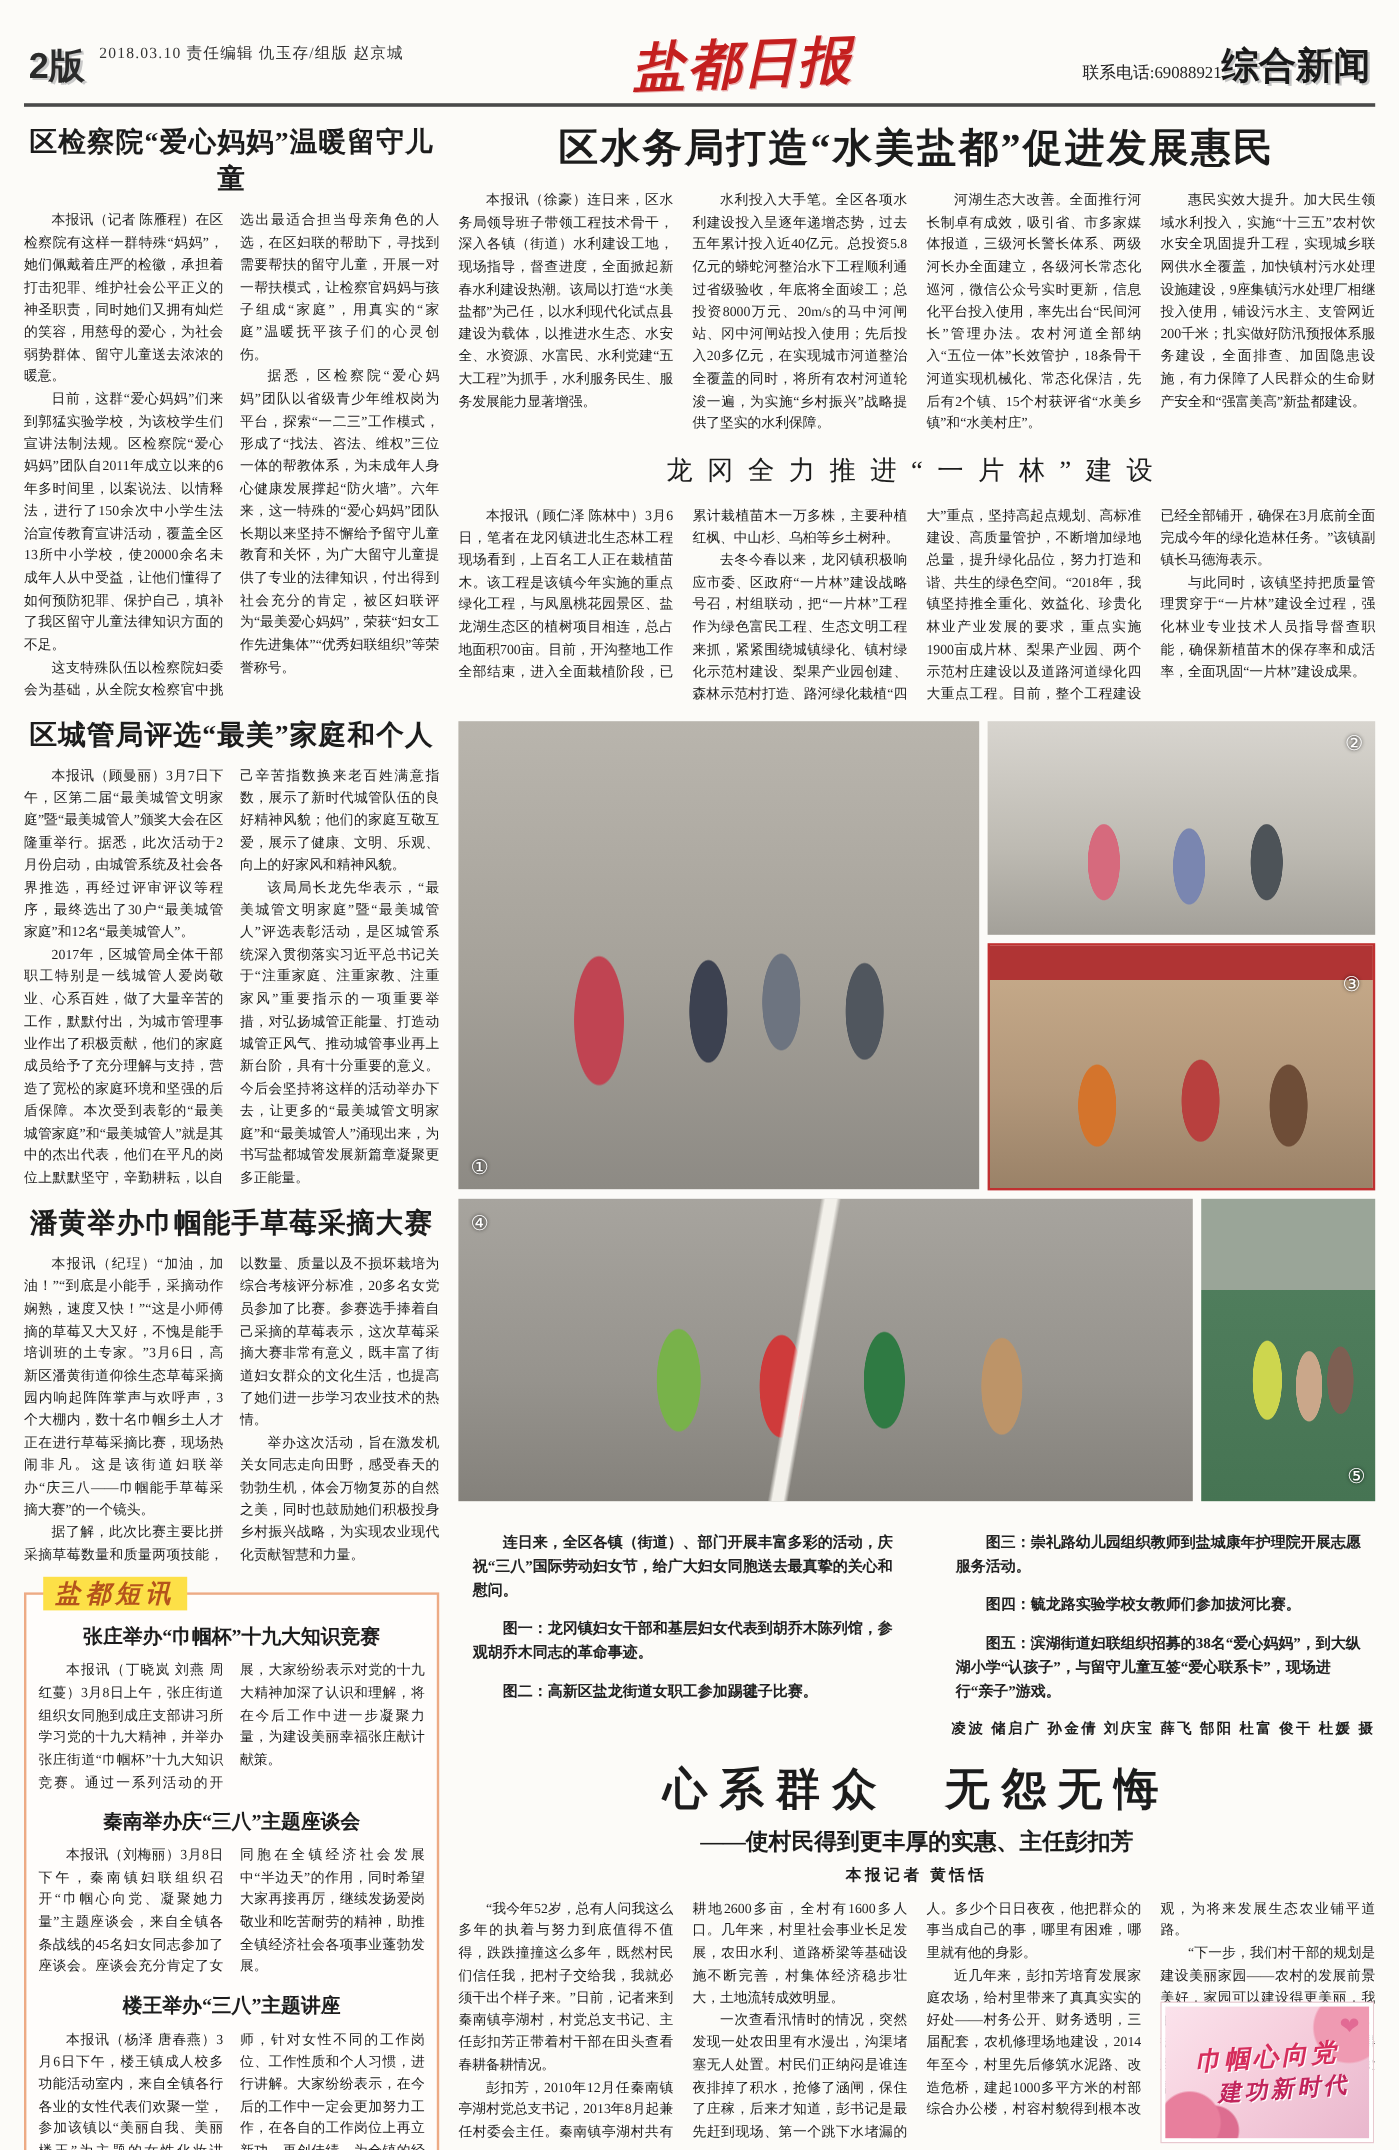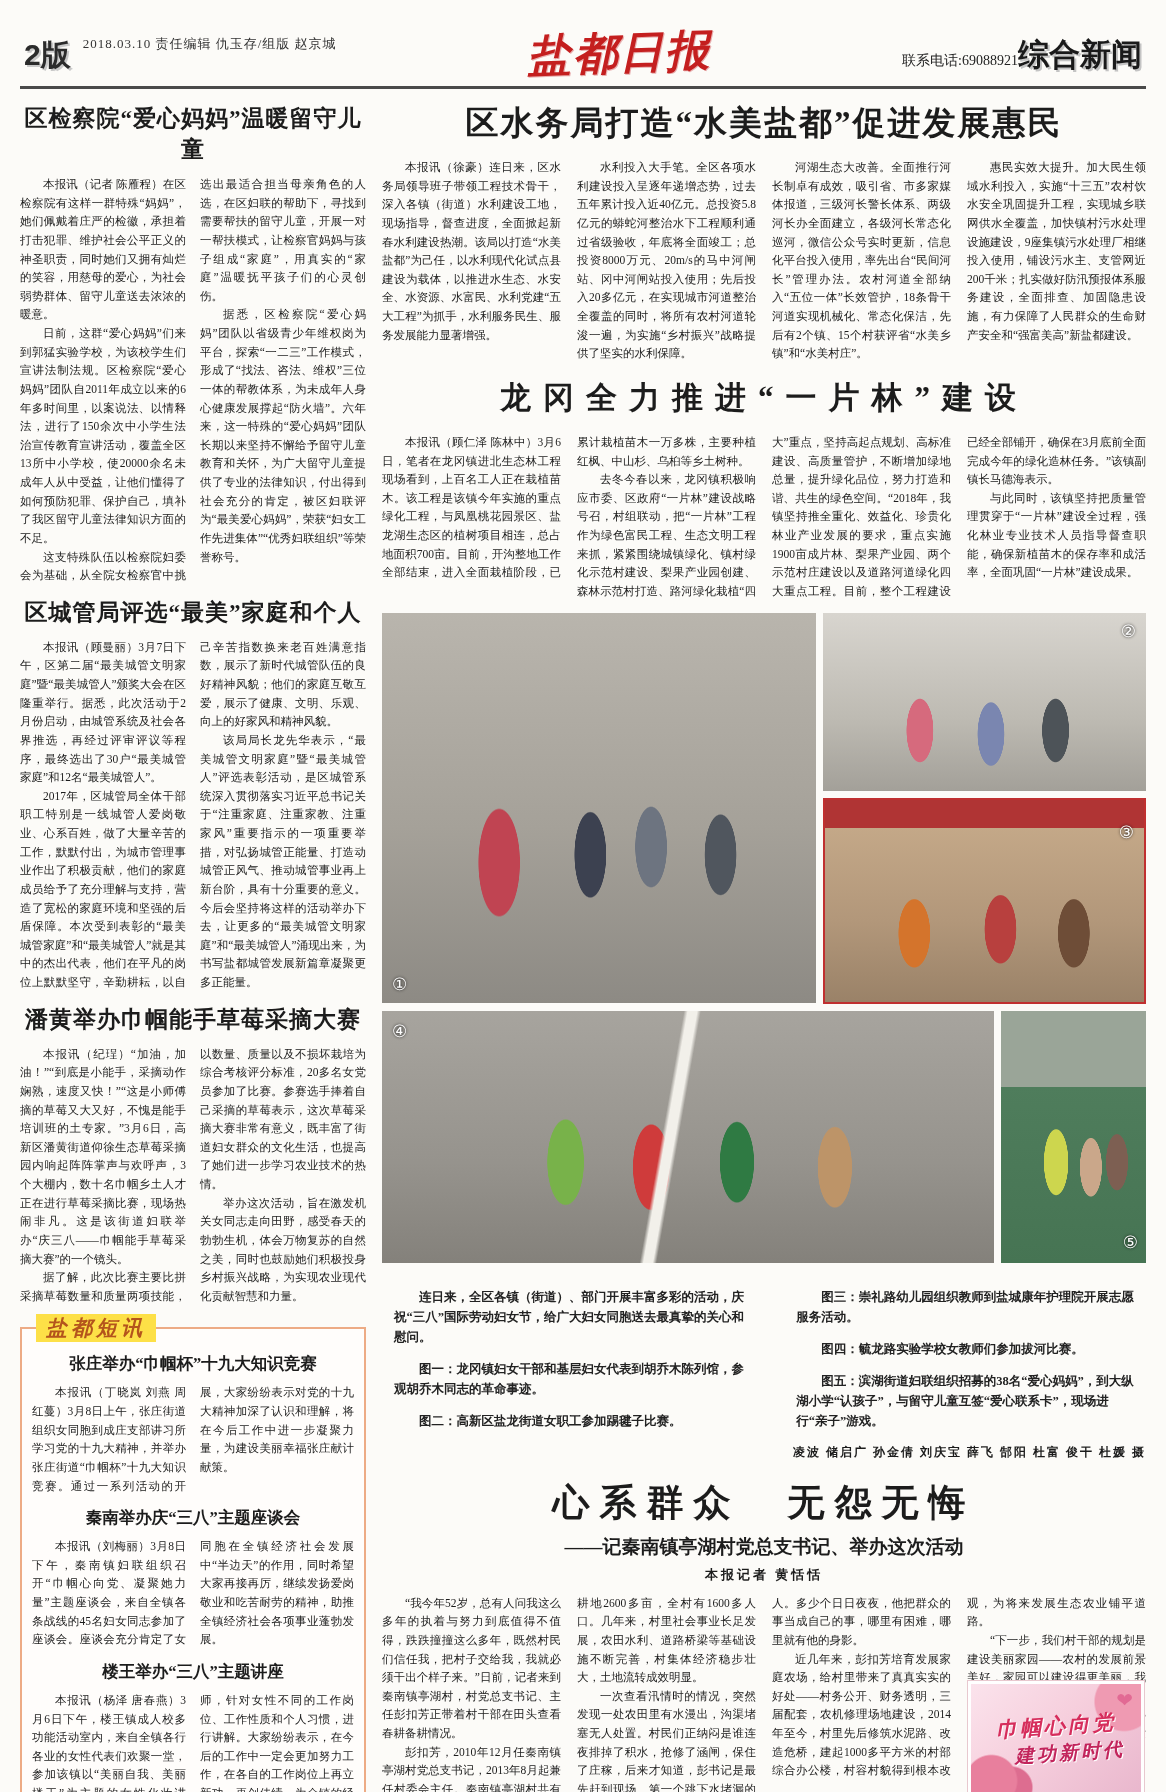--- a/index.html
+++ b/index.html
@@ -18,21 +18,21 @@
   .cols{display:flex;gap:16px;margin-top:10px;}
   .col-left{width:346px;flex:none;}
   .col-right{flex:1;min-width:0;}
   
   .art h2{text-align:center;font-size:23px;margin:4px 0 10px 0;font-weight:bold;letter-spacing:1px;}
   .art h3{text-align:center;font-size:17px;margin:10px 0 8px 0;font-weight:bold;}
   .body2{column-count:2;column-gap:14px;font-size:11.5px;line-height:1.62;text-align:justify;}
   .body4{column-count:4;column-gap:16px;font-size:11.5px;line-height:1.62;text-align:justify;}
   p.para{margin:0;text-indent:2em;}
   .big-head{text-align:center;font-size:33px;font-weight:bold;letter-spacing:2px;margin:2px 0 12px 0;}
-  .spread-head{text-align:center;font-size:31px;font-weight:bold;letter-spacing:12px;margin:14px 0 14px 0;}
+  .spread-head{text-align:center;font-size:22px;font-weight:normal;letter-spacing:12px;margin:14px 0 14px 0;}
   .art{margin-bottom:12px;}
   
   .shortbox{border:2px solid #edab85;background:#fffdfb;position:relative;margin-top:22px;padding:14px 10px 10px 10px;}
   .shortbox-title{position:absolute;top:-15px;left:14px;background:#fde047;padding:0 10px;color:#b4541c;font-size:21px;font-weight:bold;font-style:italic;letter-spacing:4px;}
   .shortbox .body2{font-size:11.5px;}
   .shortbox h3{font-size:16.5px;}
   
   .festival{color:#c53030;text-align:center;font-size:27px;font-weight:bold;font-style:italic;letter-spacing:7px;margin:10px 0 12px 0;text-shadow:0.5px 0.5px 0 #e79c9c;}
   
   .collage{display:flex;flex-direction:column;gap:7px;}
@@ -226,21 +226,21 @@
         <div class="cr">
           <p>图三：崇礼路幼儿园组织教师到盐城康年护理院开展志愿服务活动。</p>
           <p>图四：毓龙路实验学校女教师们参加拔河比赛。</p>
           <p>图五：滨湖街道妇联组织招募的38名“爱心妈妈”，到大纵湖小学“认孩子”，与留守儿童互签“爱心联系卡”，现场进行“亲子”游戏。</p>
           <div class="credits">凌波 储启广 孙金倩 刘庆宝 薛飞 郜阳 杜富 俊干 杜媛 摄</div>
         </div>
       </div>
 
       <div class="feature">
         <h1>心系群众　无怨无悔</h1>
-        <div class="sub">——记秦南镇亭湖村党总支书记、举办这次活动</div>
+        <div class="sub">——使村民得到更丰厚的实惠、主任彭扣芳</div>
         <div class="by">本报记者 黄恬恬</div>
         <div class="body4">
           <p class="para">“我今年52岁，总有人问我这么多年的执着与努力到底值得不值得，跌跌撞撞这么多年，既然村民们信任我，把村子交给我，我就必须干出个样子来。”日前，记者来到秦南镇亭湖村，村党总支书记、主任彭扣芳正带着村干部在田头查看春耕备耕情况。</p>
           <p class="para">彭扣芳，2010年12月任秦南镇亭湖村党总支书记，2013年8月起兼任村委会主任。秦南镇亭湖村共有耕地2600多亩，全村有1600多人口。几年来，村里社会事业长足发展，农田水利、道路桥梁等基础设施不断完善，村集体经济稳步壮大，土地流转成效明显。</p>
           <p class="para">一次查看汛情时的情况，突然发现一处农田里有水漫出，沟渠堵塞无人处置。村民们正纳闷是谁连夜排掉了积水，抢修了涵闸，保住了庄稼，后来才知道，彭书记是最先赶到现场、第一个跳下水堵漏的人。多少个日日夜夜，他把群众的事当成自己的事，哪里有困难，哪里就有他的身影。</p>
           <p class="para">近几年来，彭扣芳培育发展家庭农场，给村里带来了真真实实的好处——村务公开、财务透明，三届配套，农机修理场地建设，2014年至今，村里先后修筑水泥路、改造危桥，建起1000多平方米的村部综合办公楼，村容村貌得到根本改观，为将来发展生态农业铺平道路。</p>
           <p class="para">“下一步，我们村干部的规划是建设美丽家园——农村的发展前景美好，家园可以建设得更美丽，我的目标是力争种植高效粮食作物，提高家庭农场经济收入，使村民得到更丰厚的实惠。”谈及未来的发展，彭扣芳信心满满。</p>
         </div>
         <div class="promo">
           <span class="heart">❤</span>

